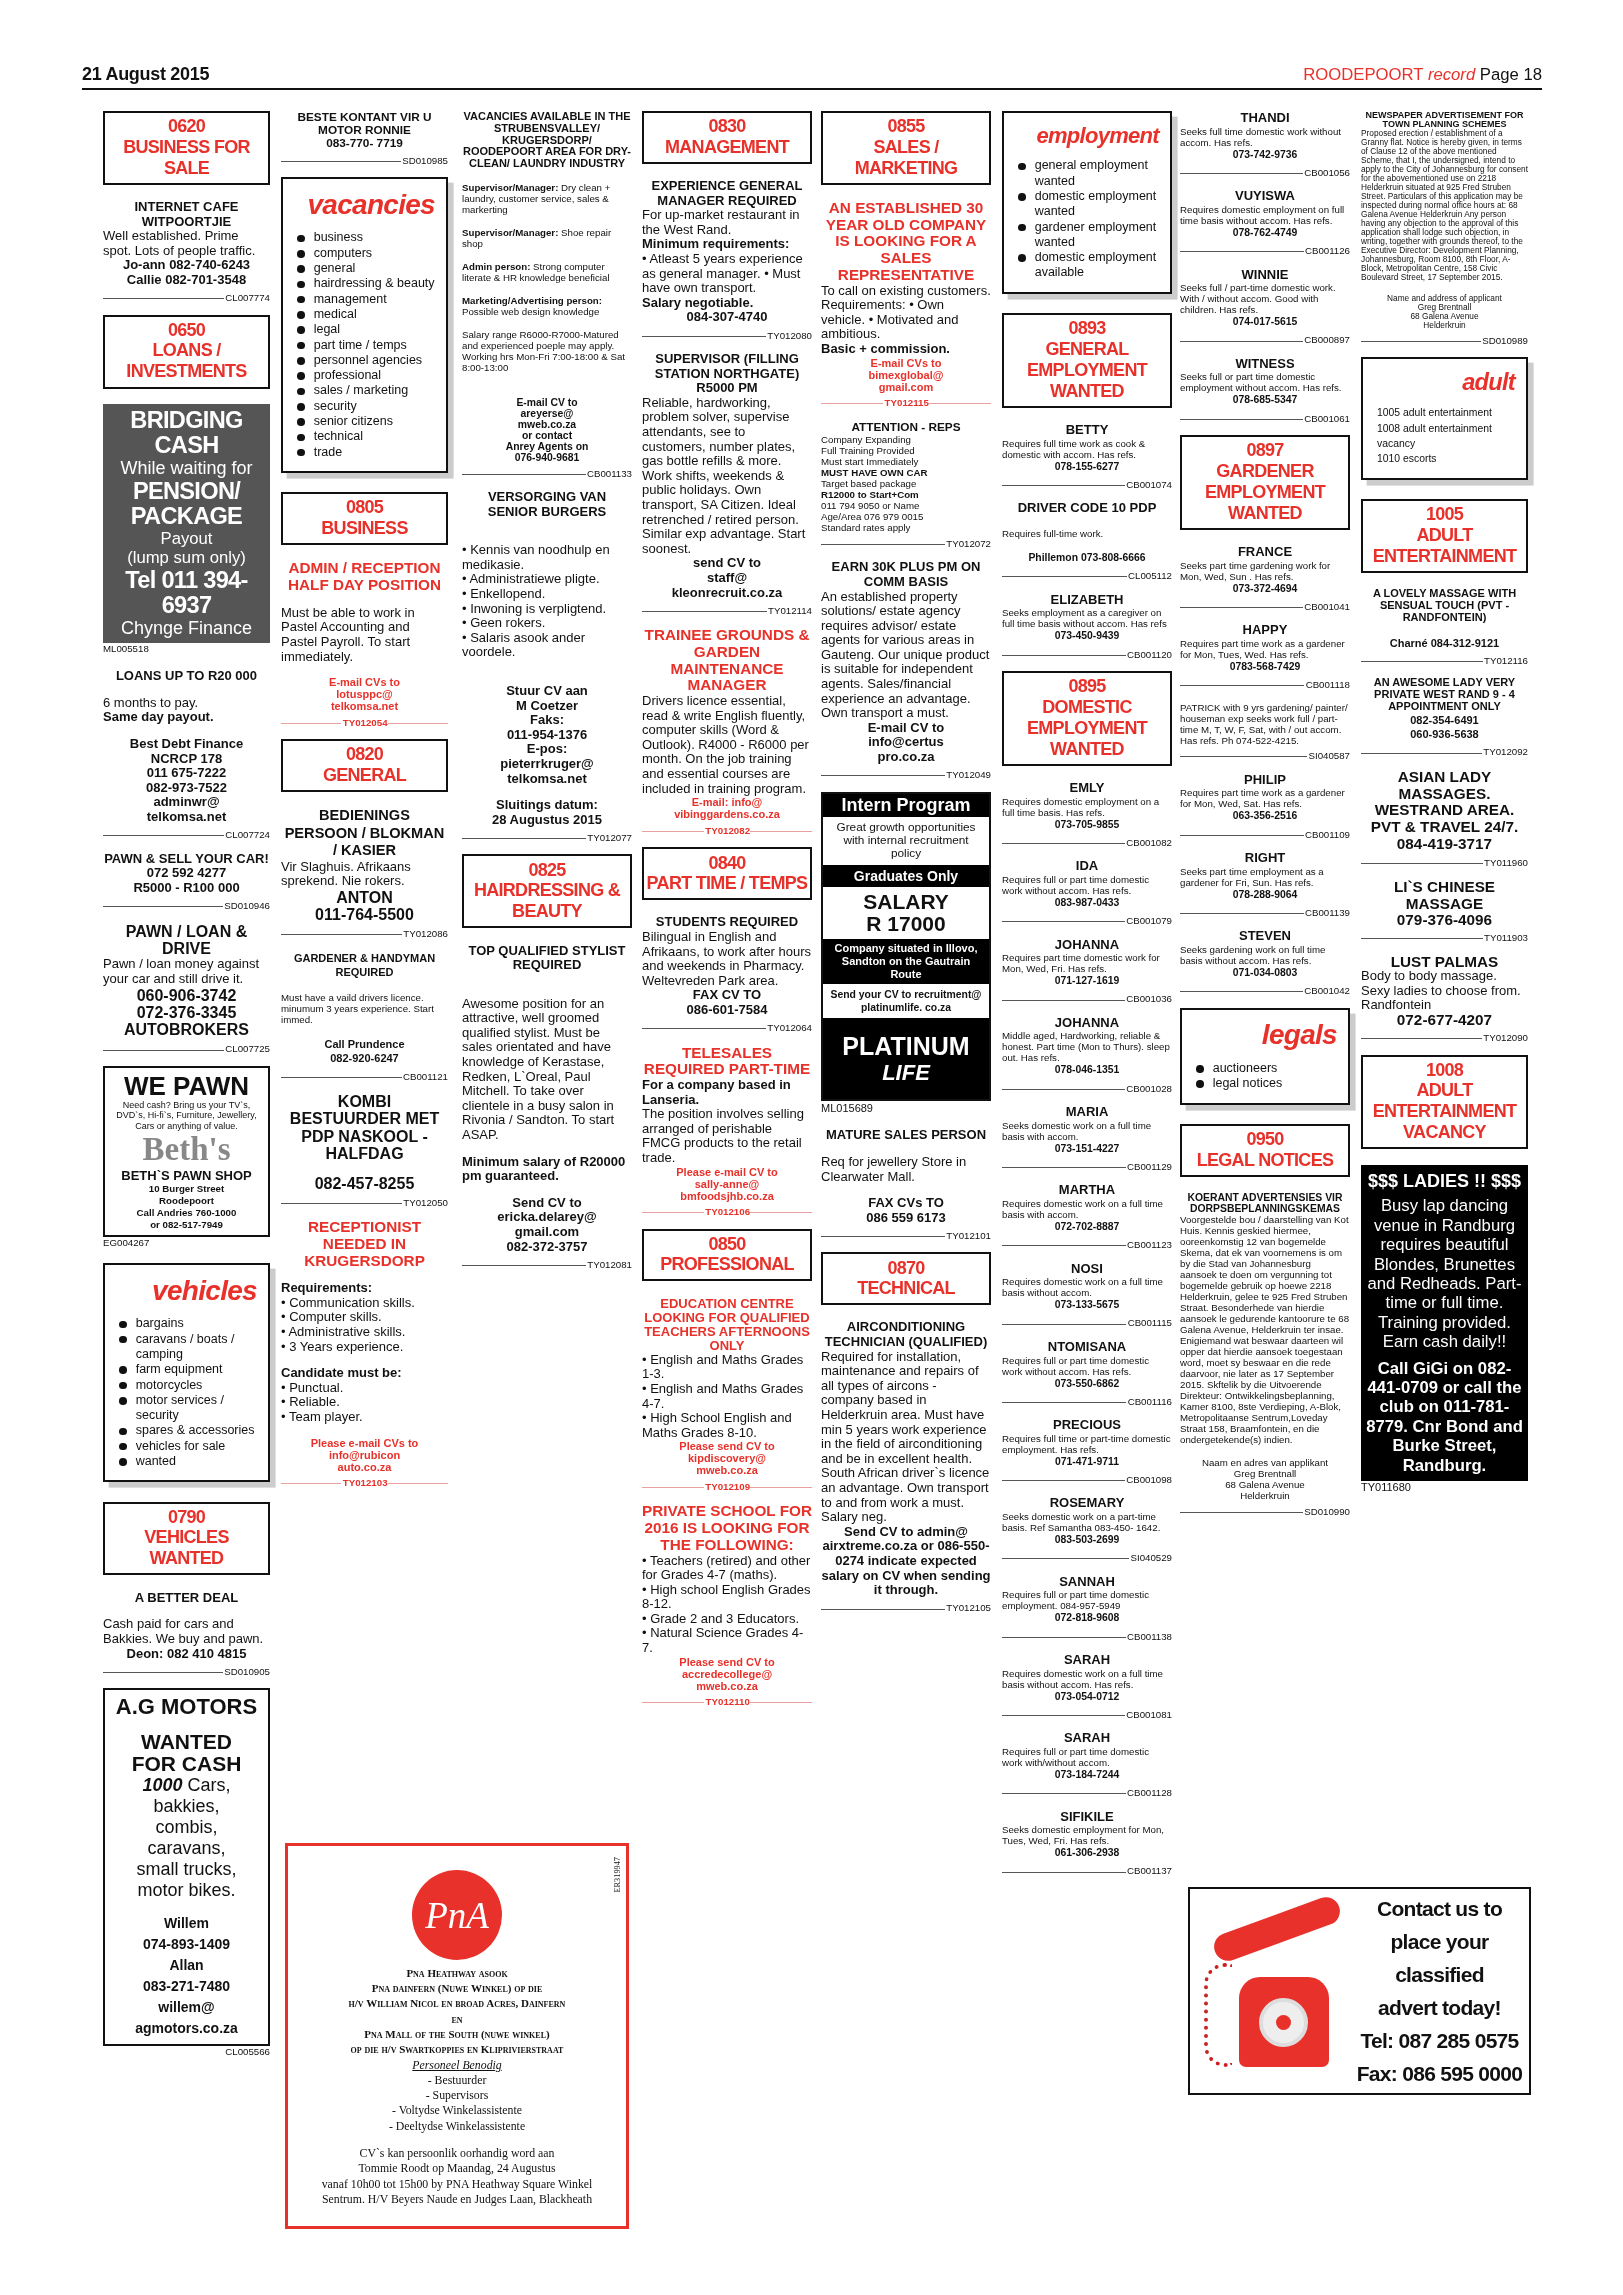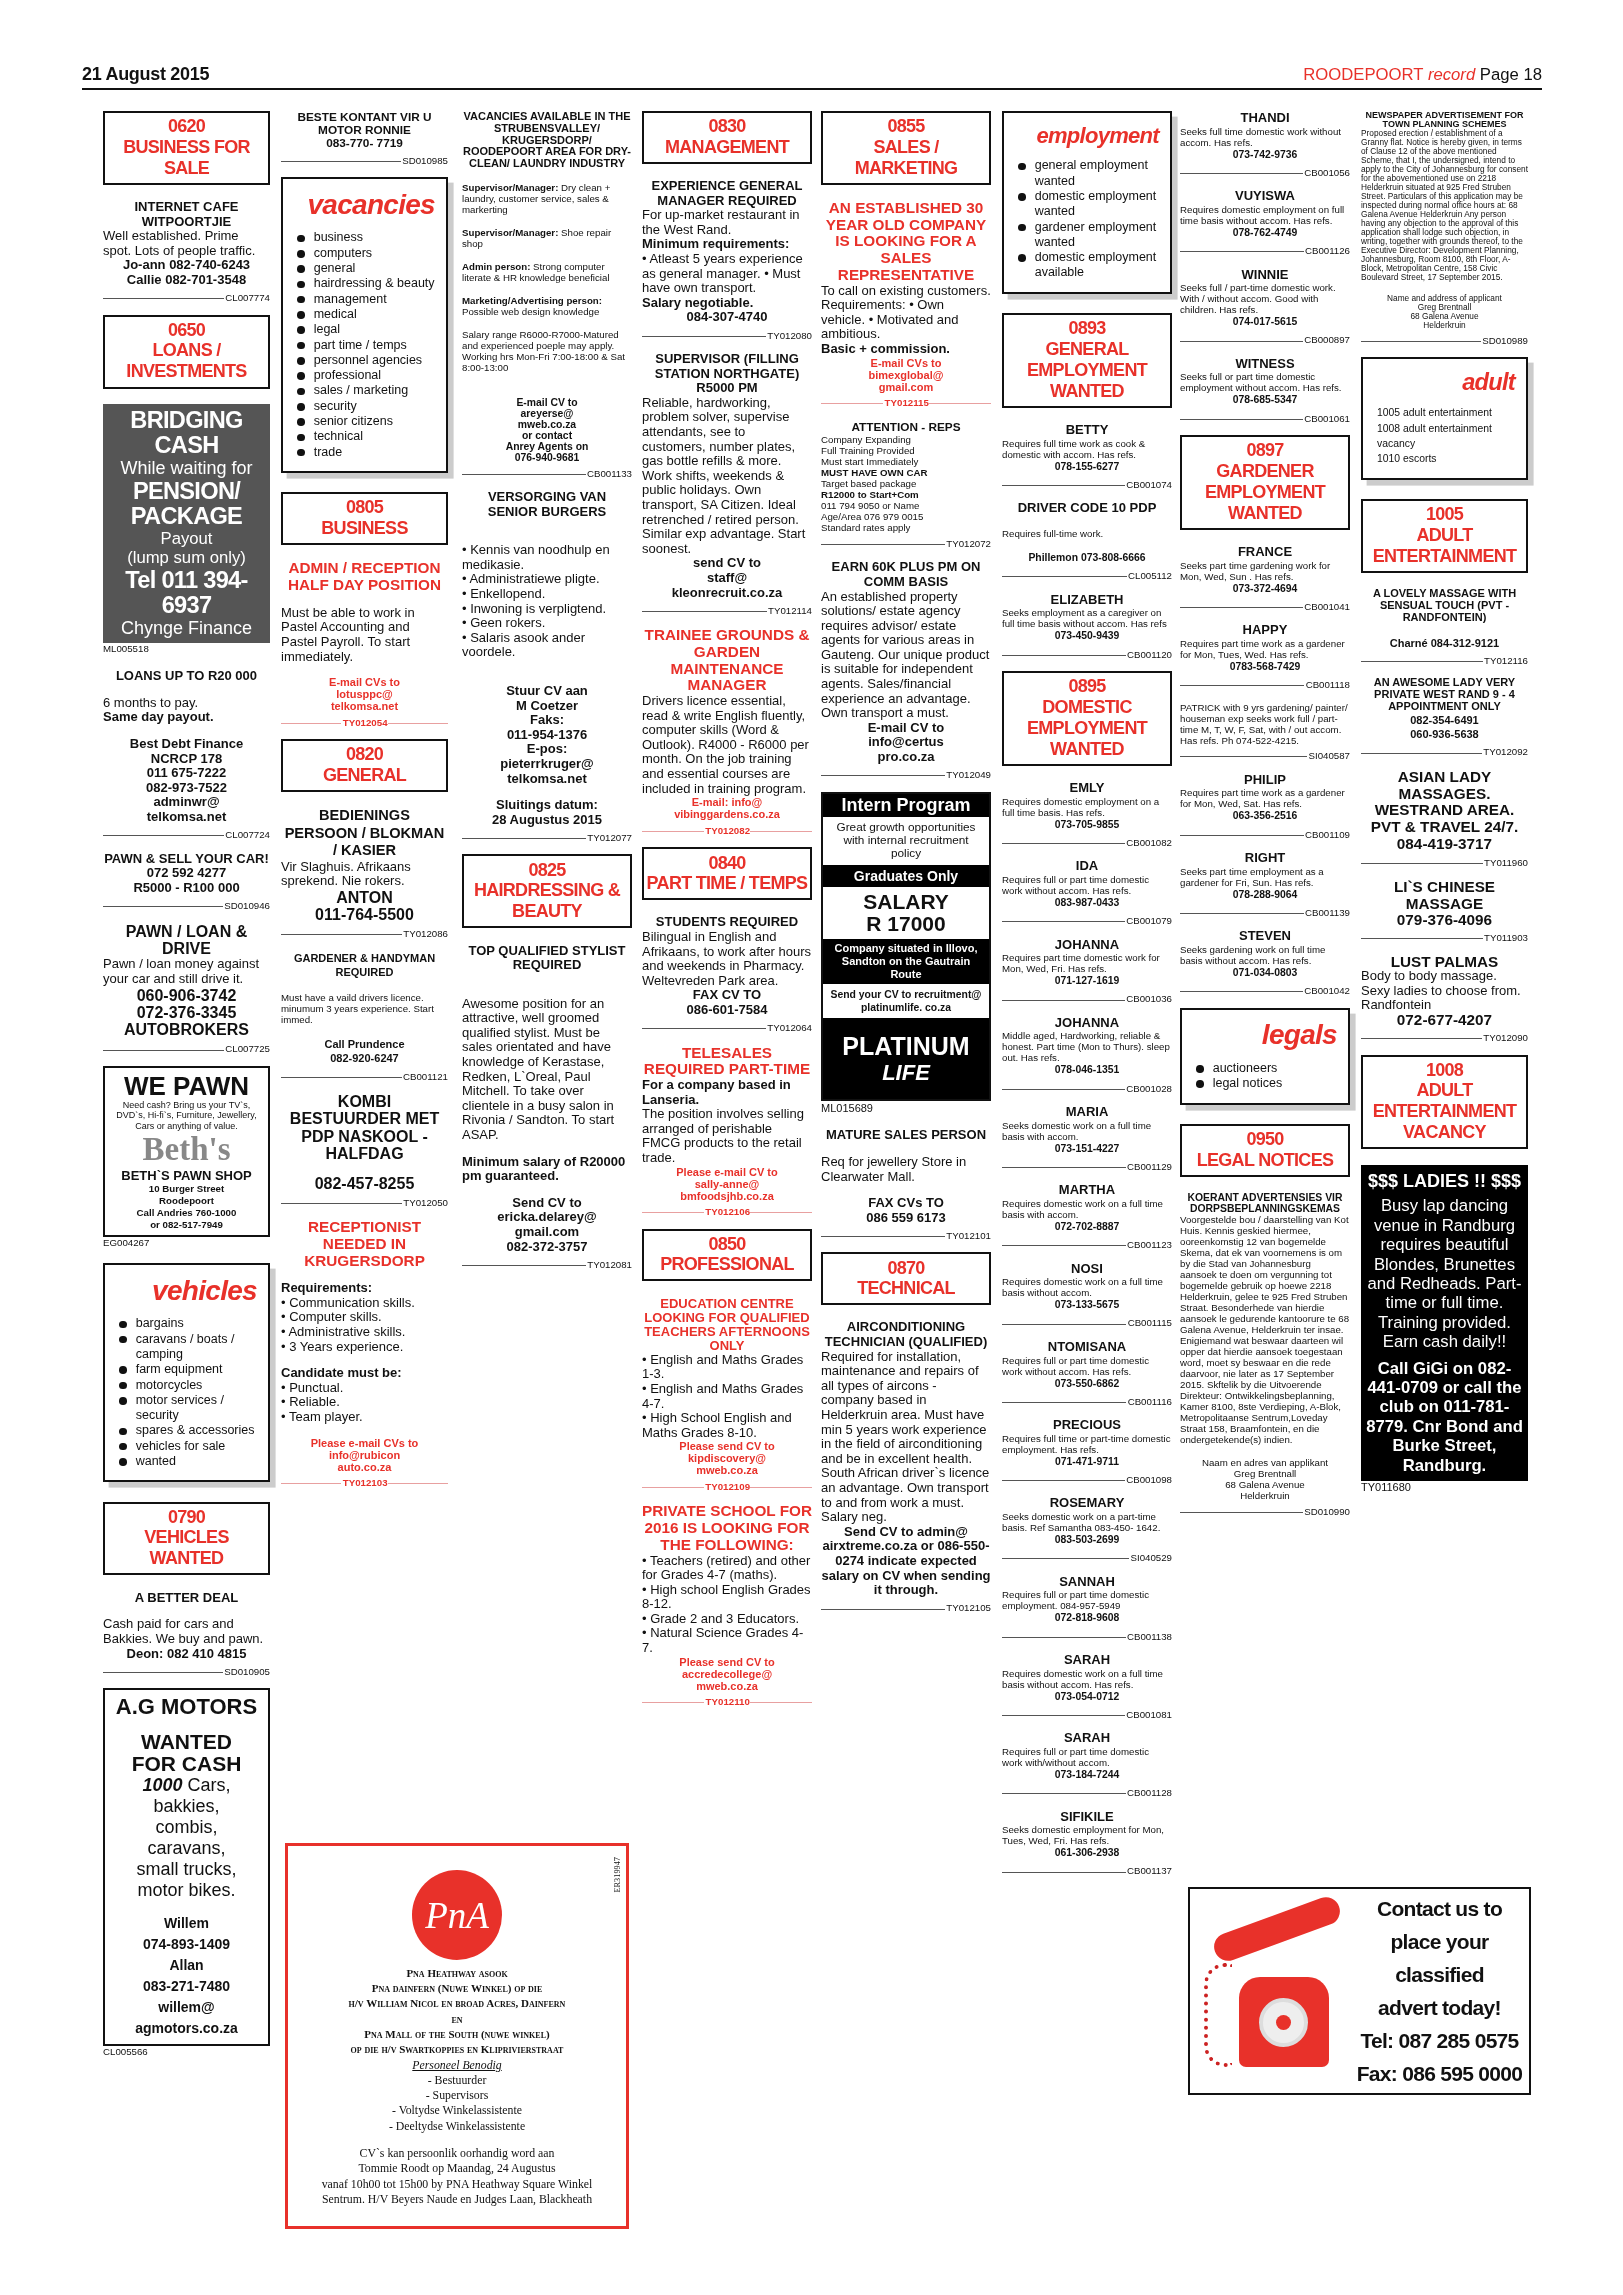--- a/index.html
+++ b/index.html
@@ -171,21 +171,21 @@
       <div style="font-size:18px;line-height:21px;font-weight:normal">caravans,</div>
       <div style="font-size:18px;line-height:21px;font-weight:normal">small trucks,</div>
       <div style="font-size:18px;line-height:21px;font-weight:normal">motor bikes.</div><br>
       <div style="font-size:14px;line-height:21px">Willem</div>
       <div style="font-size:14px;line-height:21px">074-893-1409</div>
       <div style="font-size:14px;line-height:21px">Allan</div>
       <div style="font-size:14px;line-height:21px">083-271-7480</div>
       <div style="font-size:14px;line-height:21px">willem@</div>
       <div style="font-size:14px;line-height:21px">agmotors.co.za</div>
     </div>
-    <div class="ps" style="text-align:left">CL005566</div>
+    <div class="ps" style="text-align:right">CL005566</div>
   </div>
 </div>
 
 <div class="col c2">
   <div class="ad">
     <div class="h" style="font-size:11.8px;line-height:13px">BESTE KONTANT VIR U</div>
       <div class="h" style="font-size:11.8px;line-height:13px">MOTOR RONNIE</div>
       <div class="h" style="font-size:11.8px;line-height:13px">083-770- 7719</div>
     <div class="ref"><span>SD010985</span></div>
   </div>
@@ -390,21 +390,21 @@
       <div class="ps">Must start Immediately</div>
     <div class="ps bold">MUST HAVE OWN CAR</div>
       <div class="ps">Target based package</div>
     <div class="ps bold">R12000 to Start+Com</div>
       <div class="ps">011 794 9050 or Name</div>
       <div class="ps">Age/Area 076 979 0015</div>
       <div class="ps">Standard rates apply</div>
     <div class="ref"><span>TY012072</span></div>
   </div>
   <div class="ad">
-    <div class="h">EARN 60K PLUS PM ON COMM BASIS</div>
+    <div class="h">EARN 30K PLUS PM ON COMM BASIS</div>
     <div class="p">An established property solutions/ estate agency requires advisor/ estate agents for various areas in Gauteng. Our unique product is suitable for independent agents. Sales/financial experience an advantage. Own transport a must.</div>
     <div class="h">E-mail CV to</div>
       <div class="h">info@certus</div>
       <div class="h">pro.co.za</div>
     <div class="ref"><span>TY012049</span></div>
   </div>
   <div class="ad intern">
     <div class="bar" style="font-size:18px;line-height:23.6px">Intern Program</div>
     <div class="w" style="font-size:11.8px;line-height:13px">Great growth opportunities with internal recruitment policy</div>
     <div class="bar" style="font-size:14px;line-height:22px">Graduates Only</div>

